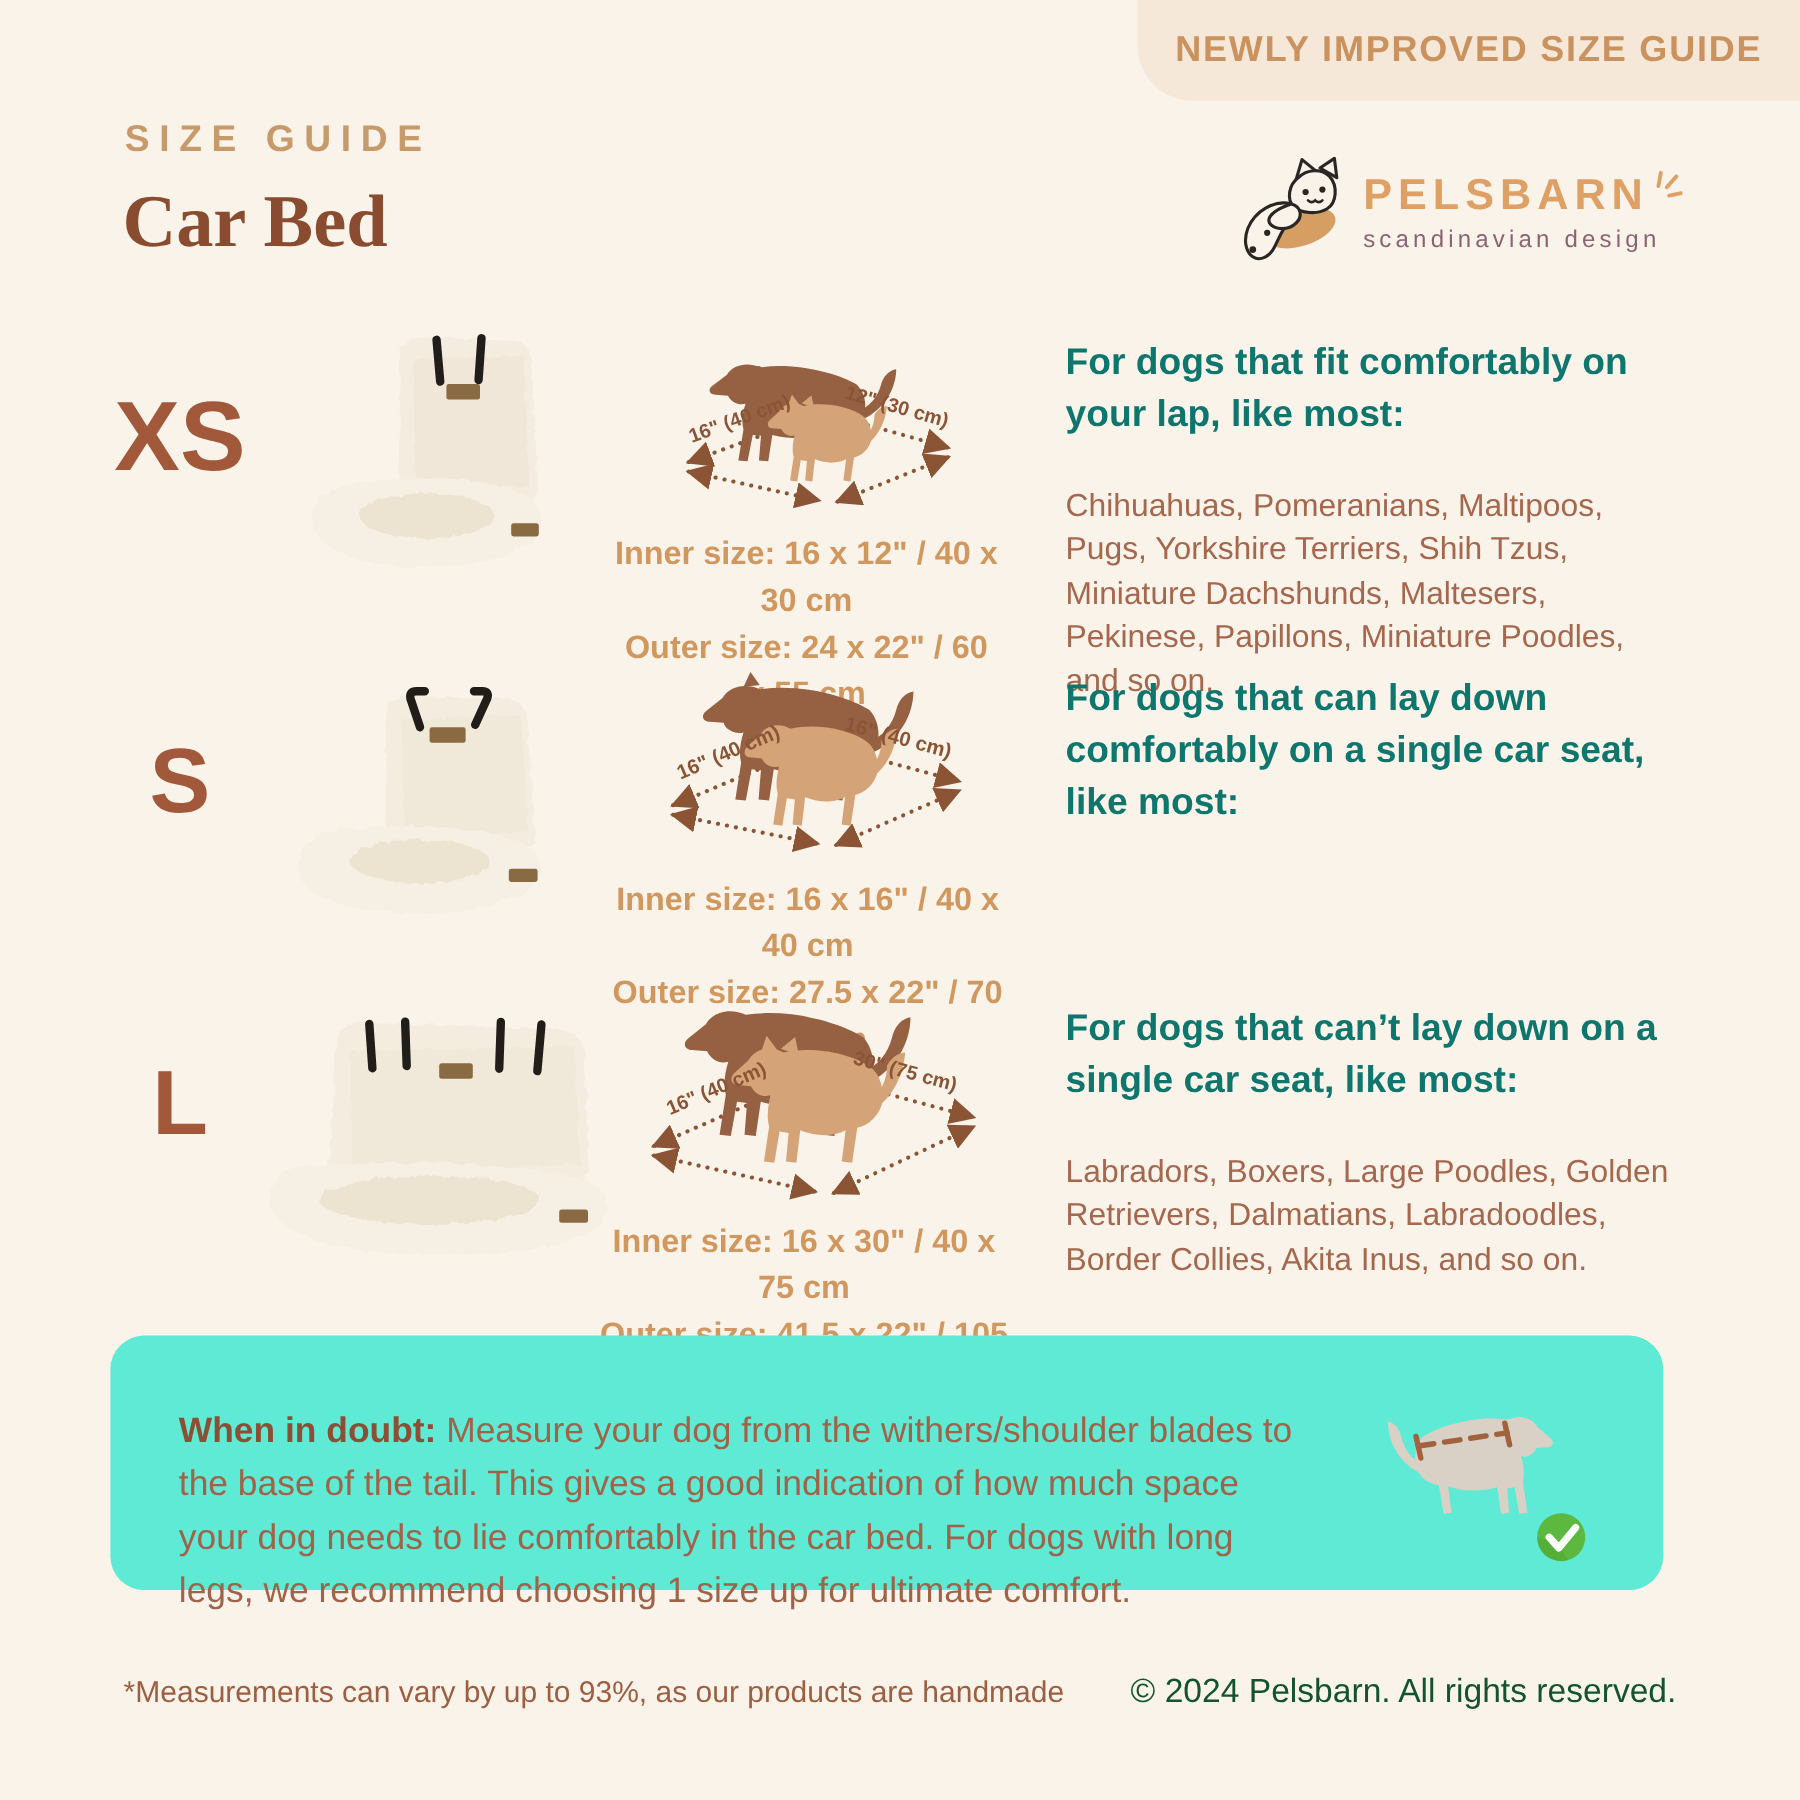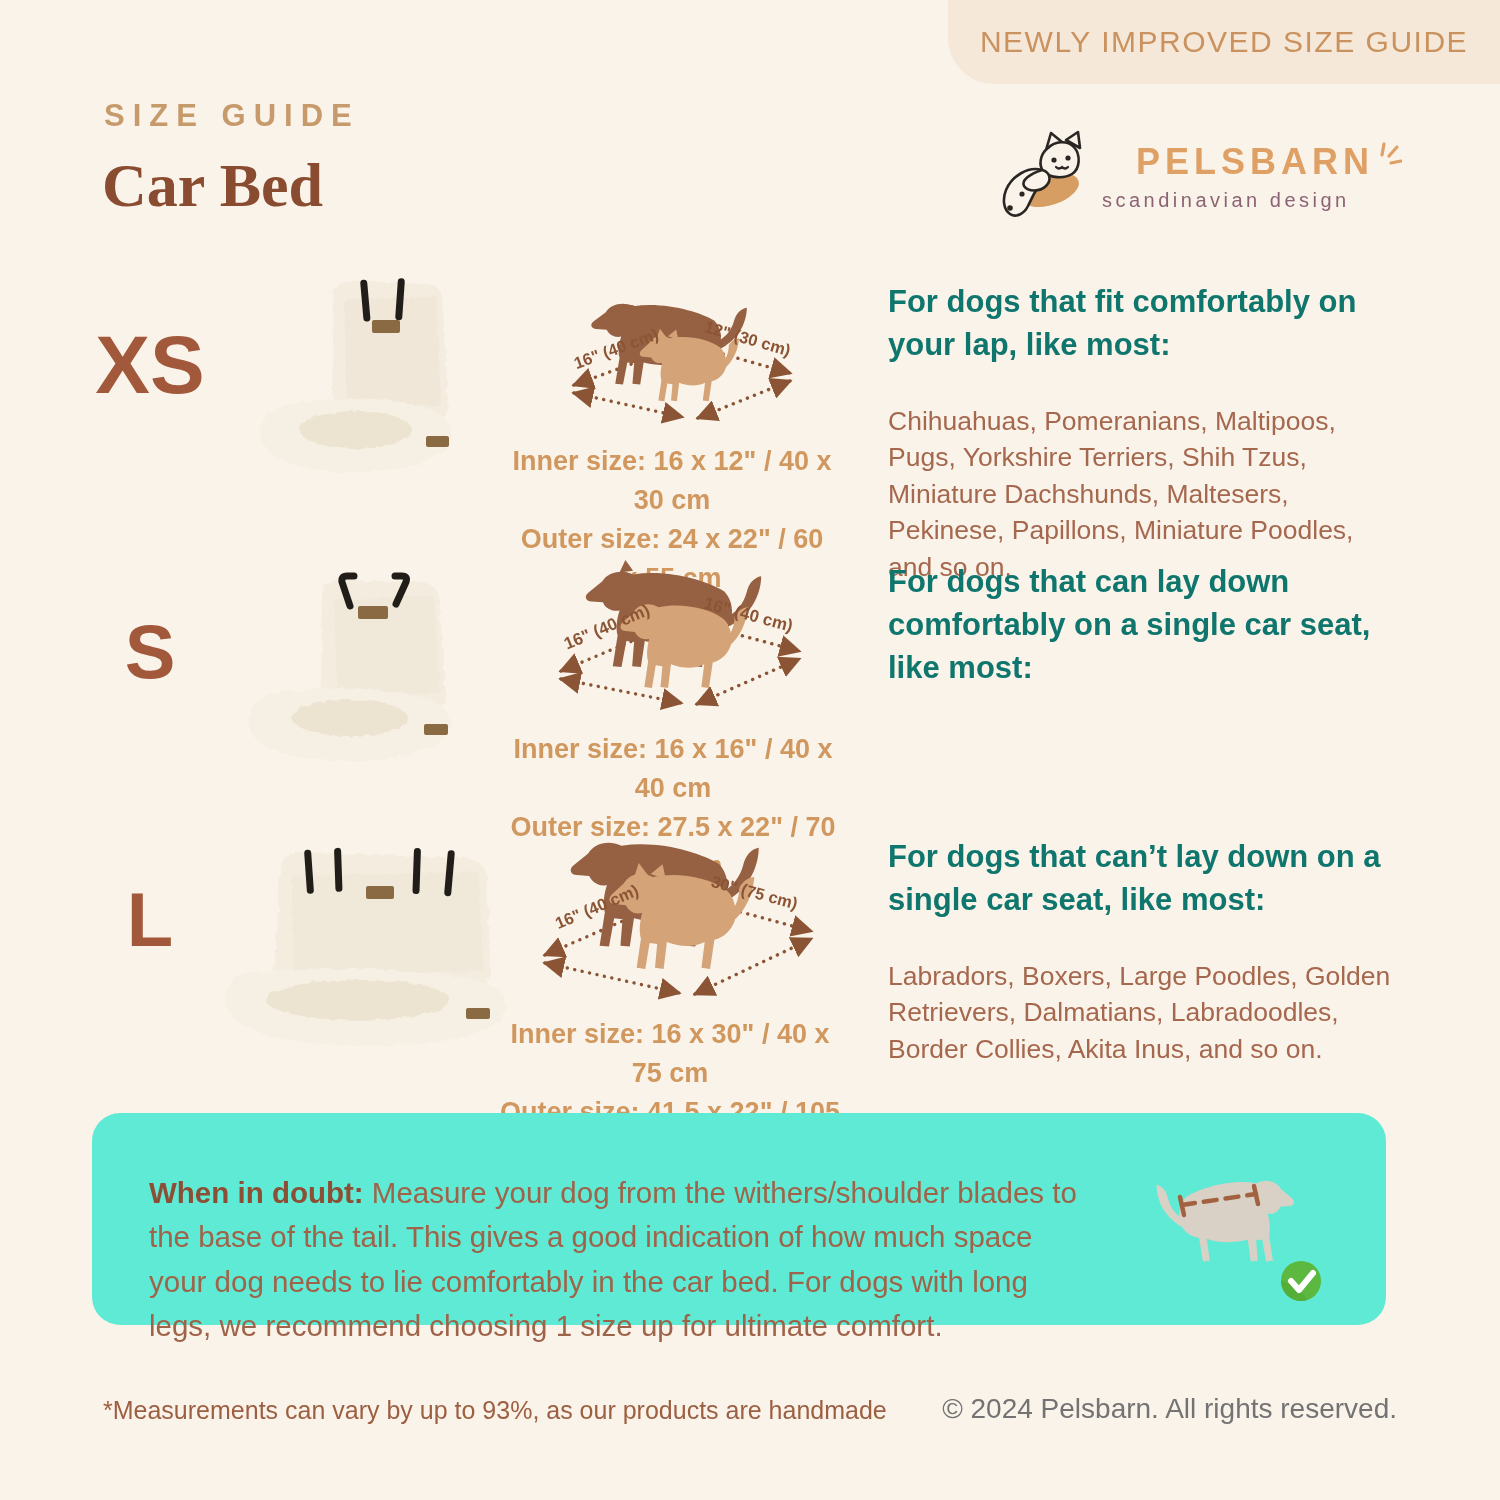--- a/index.html
+++ b/index.html
@@ -9,38 +9,38 @@
     background:#faf3e9; overflow:hidden;
   }
 
   
   .badge {
     position:absolute; top:0; right:0; width:552px; height:84px;
     background:#f6e8d8; border-bottom-left-radius:46px;
     display:flex; align-items:center; justify-content:center;
   }
   .badge span {
-    color:#c9925e; font-weight:normal; font-size:30px; letter-spacing:1.5px;
+    color:#c9925e; font-weight:bold; font-size:30px; letter-spacing:1.5px;
   }
 
   
   .eyebrow {
     position:absolute; left:104px; top:98px;
     color:#c79a6c; font-size:31px; font-weight:600; letter-spacing:8px;
   }
   .title {
     position:absolute; left:102px; top:150px;
     font-family:"Liberation Serif", serif; font-weight:bold;
     color:#8a4c31; font-size:62px;
   }
 
   
   .logo { position:absolute; top:128px; right:98px; display:flex; align-items:center; gap:12px; }
   .logo-text { display:flex; flex-direction:column; }
-  .logo-name-row { display:flex; align-items:flex-start;margin-left:34px; }
+  .logo-name-row { display:flex; align-items:flex-start; }
   .logo-name { color:#dfa066; font-weight:bold; font-size:36px; letter-spacing:5px; }
   .logo-tagline { color:#8b6375; font-weight:normal; font-size:20px; letter-spacing:3.5px; margin-top:6px; }
 
   
   .size-letter {
     position:absolute; left:88px; width:124px; text-align:center;
     color:#a2583a; font-weight:bold;
   }
   #xs-letter { top:318px; font-size:82px; }
   #s-letter  { top:608px; font-size:76px; }
@@ -80,21 +80,21 @@
   .note-text b { color:#8c4f35; }
   .note-art { position:absolute; right:48px; top:40px; }
 
   
   .foot-left {
     position:absolute; left:103px; top:1396px;
     color:#9d5f42; font-size:25px;
   }
   .foot-right {
     position:absolute; right:103px; top:1393px;
-    color:#737373; font-size:28px;
+    color:#14532d; font-size:28px;
   }
 
   .dim-label { fill:#8a5435; font-weight:bold; font-family:"Liberation Sans", sans-serif; }
 </style>
 </head>
 <body>
 
 <div id="canvas">
 
   <div class="badge">

